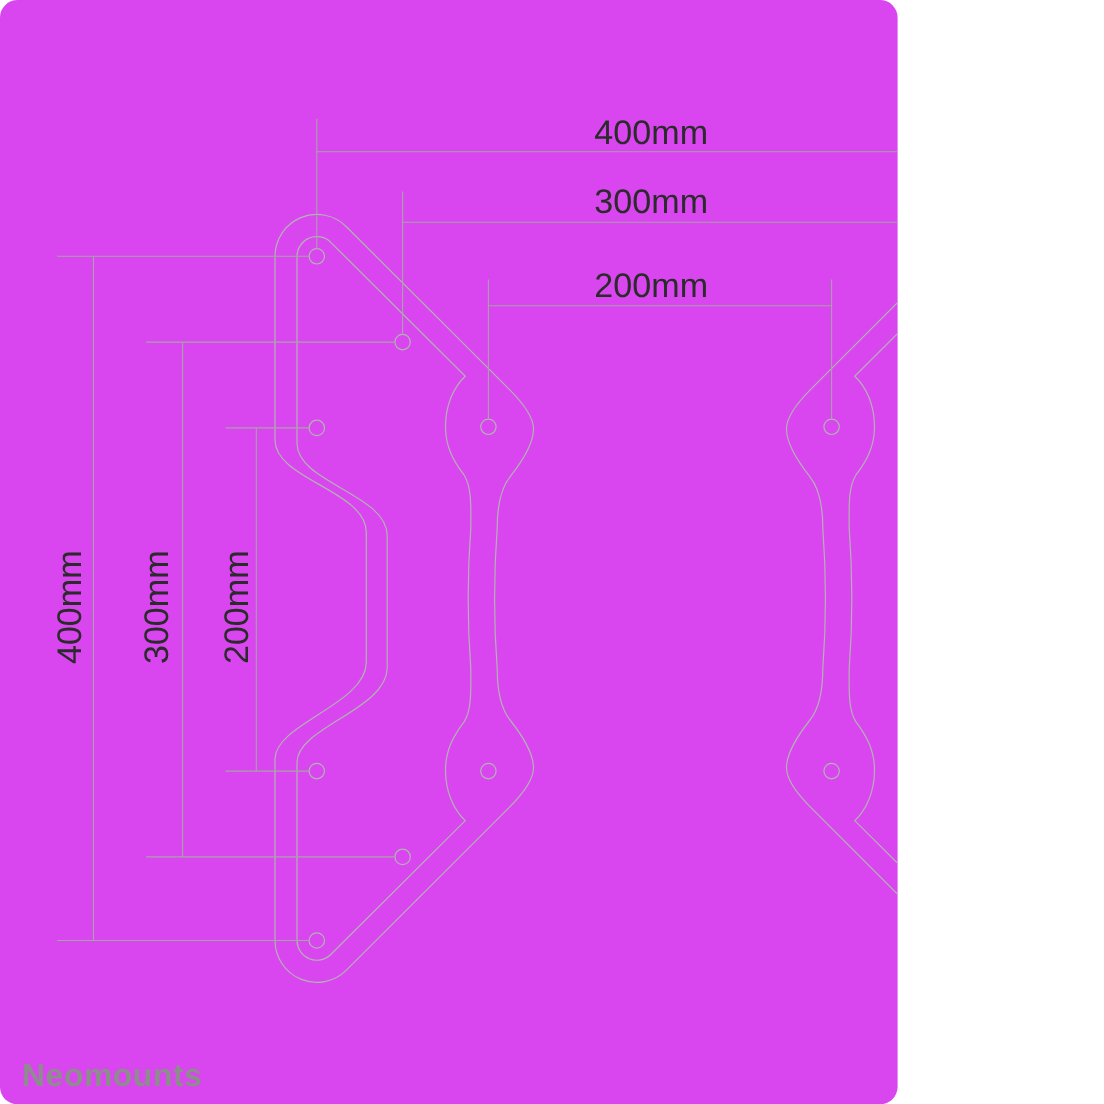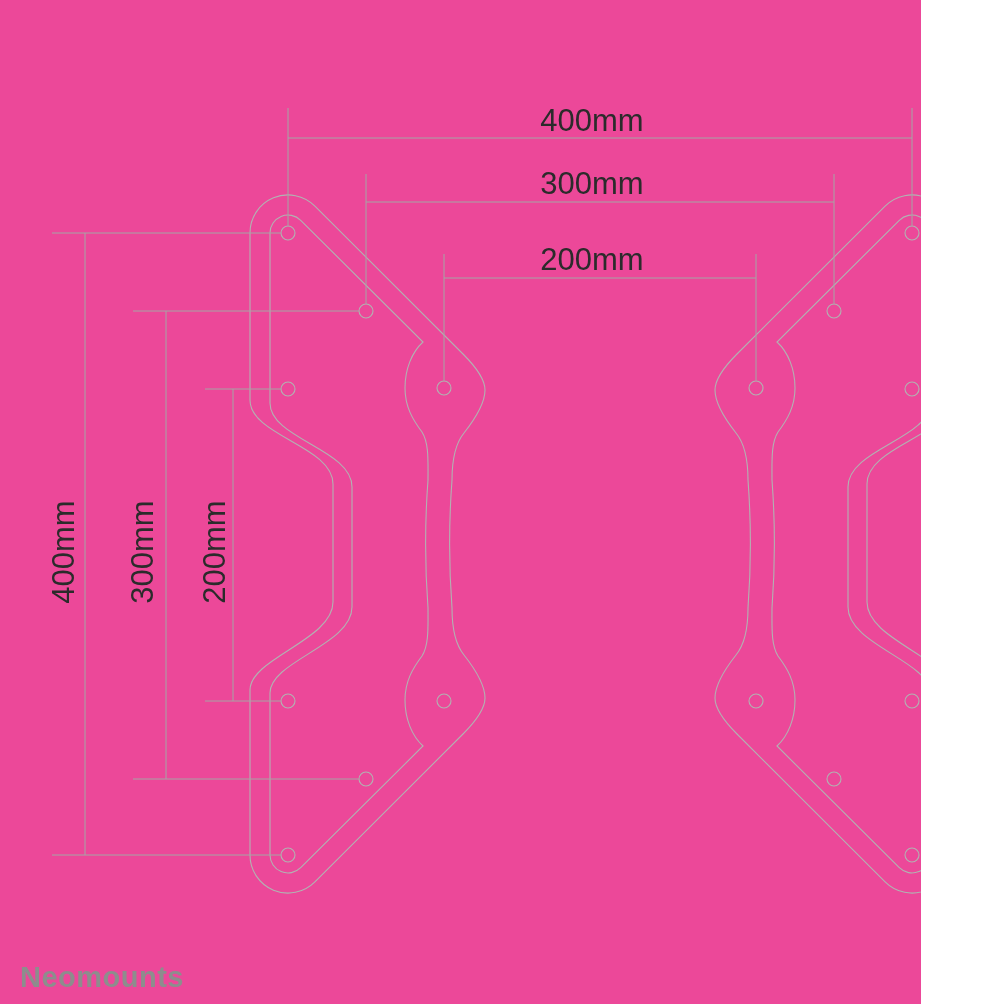--- a/index.html
+++ b/index.html
@@ -1,21 +1,22 @@
 <!DOCTYPE html>
 <html><head>
 <meta charset="utf-8">
 <style>
   html,body{margin:0;padding:0;background:#ffffff;}
   .stage{
     position:relative;
-    width:921px;height:1004px;
-    background:#ec4899;
+    width:816px;height:1004px;
+    background:#d946ef;
     font-family:"Liberation Sans", sans-serif;
     overflow:hidden;
+    border-radius:16px;
   }
   svg{display:block;}
   .outline{fill:none;stroke:#b2b2b2;stroke-width:1.1;}
   .dimline{stroke:#a5a5a5;stroke-width:1;}
   .dimtext{
     font-family:"Liberation Sans", sans-serif;
     font-size:31px;
     fill:#2b2b2b;
     text-anchor:middle;
   }

